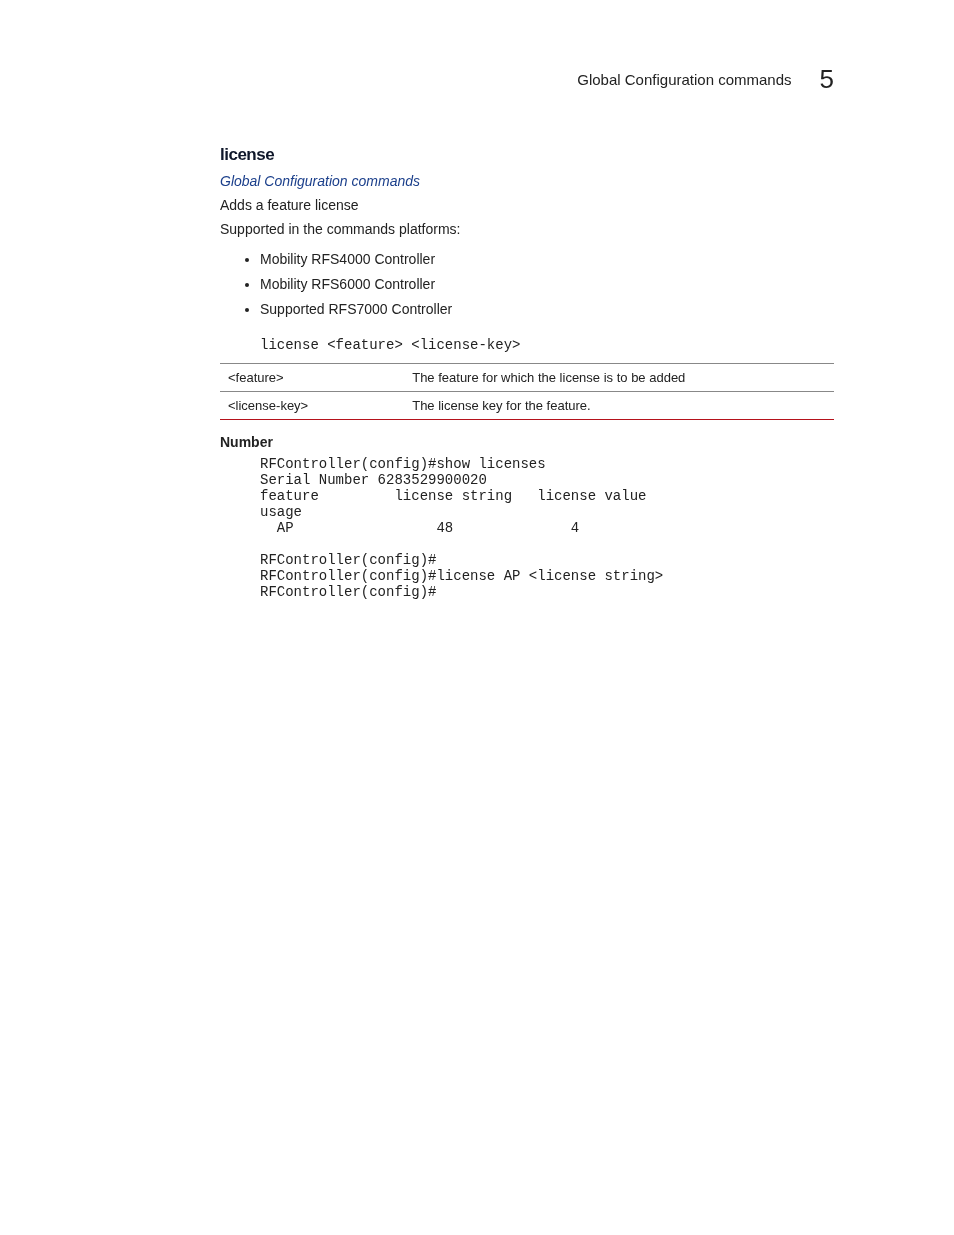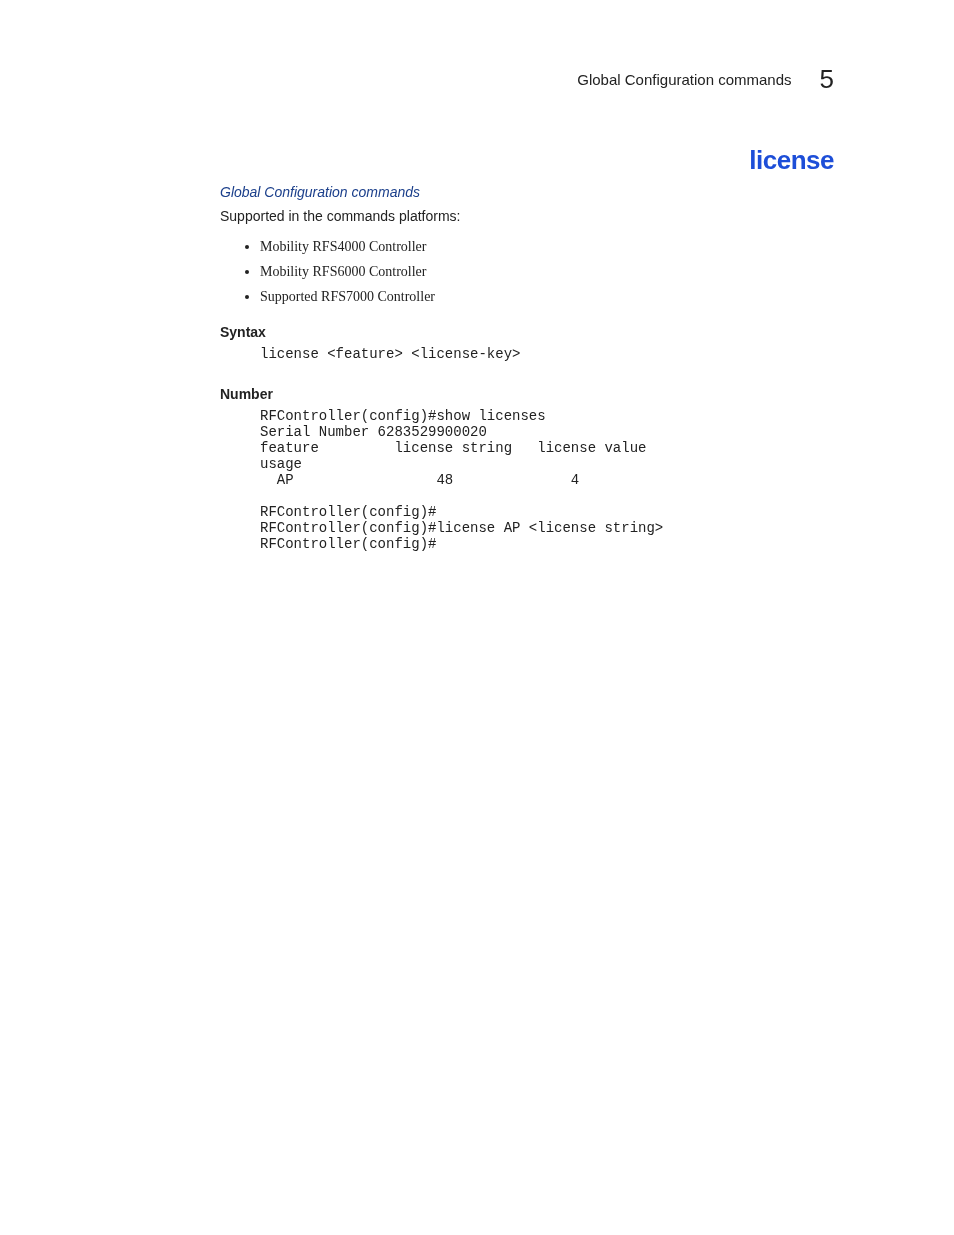--- a/index.html
+++ b/index.html
@@ -28,41 +28,39 @@
     font-size: 15px;
     color: #222;
   }
   .header-number {
     font-size: 26px;
     font-weight: normal;
     color: #222;
   }
   h1.command-title {
     font-family: Arial, Helvetica, sans-serif;
-    font-size: 26px;
+    font-size: 17px;
     font-weight: bold;
     letter-spacing: -0.5px;
     margin: 0 0 8px 0;
-    color: #1d4ed8;
-    text-align: right;
+    color: #0f172a;
   }
   .section-link {
     color: #1b3f8b;
     font-style: italic;
     font-size: 14px;
     margin-bottom: 6px;
   }
   .body-text {
     font-size: 14px;
     margin: 8px 0;
   }
   ul.platforms {
     margin: 10px 0 14px 0;
     padding-left: 40px;
-    font-family: Liberation Serif, serif;
   }
   ul.platforms li {
     font-size: 14px;
     line-height: 1.8;
   }
   .subhead {
     font-weight: bold;
     font-size: 14px;
     margin-top: 14px;
     margin-bottom: 6px;
@@ -102,34 +100,42 @@
 
   <div class="header-line">
     <span class="header-title">Global Configuration commands</span>
     <span class="header-number">5</span>
   </div>
 
   <h1 class="command-title">license</h1>
 
   <div class="section-link">Global Configuration commands</div>
 
+  <p class="body-text">Adds a feature license</p>
 
   <p class="body-text">Supported in the commands platforms:</p>
 
   <ul class="platforms">
     <li>Mobility RFS4000 Controller</li>
     <li>Mobility RFS6000 Controller</li>
     <li>Supported RFS7000 Controller</li>
   </ul>
 
-  <div class="subhead">Syntax</div>
   <pre class="code">license &lt;feature&gt; &lt;license-key&gt;</pre>
 
   <table class="params">
     <tbody>
+        <tr>
+      <td class="left">&lt;feature&gt;</td>
+      <td>The feature for which the license is to be added</td>
+    </tr>
+    <tr>
+      <td class="left">&lt;license-key&gt;</td>
+      <td>The license key for the feature.</td>
+    </tr>
   </tbody>
     </table>
 
   <div class="subhead">Number</div>
   <pre class="code">RFController(config)#show licenses
 Serial Number 6283529900020
 feature         license string   license value                 
 usage
   AP                 48              4
 

